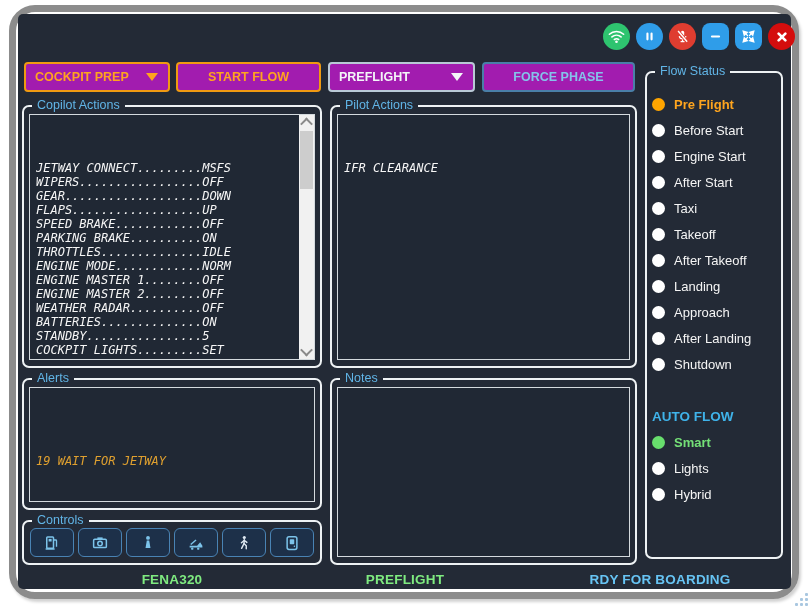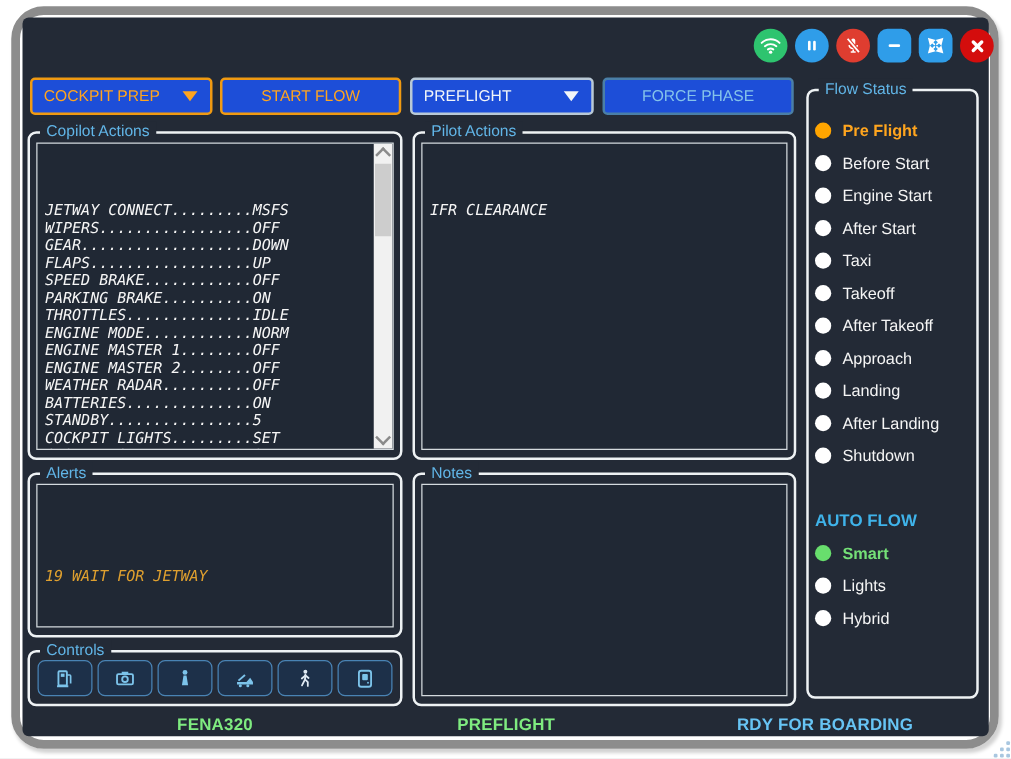--- a/index.html
+++ b/index.html
@@ -17,21 +17,21 @@
   .tb-btn{width:27px;height:27px;display:flex;align-items:center;justify-content:center;border:none;padding:0;cursor:pointer;}
   .tb-circle{border-radius:50%;}
   .tb-square{border-radius:8px;}
   .tb-green{background:#2ec46f;}
   .tb-blue{background:#2f9de9;}
   .tb-red{background:#df3d30;}
   .tb-darkred{background:#d40d0d;}
 
   
   .toolbar-item{position:absolute;top:62px;height:30px;box-sizing:border-box;display:flex;align-items:center;
-                font-weight:normal;font-size:12.5px;border-radius:4px;background:#1d4ed8;cursor:pointer;}
+                font-weight:bold;font-size:12.5px;border-radius:4px;background:#a21caf;cursor:pointer;}
   .select{justify-content:space-between;padding:0 10px 0 9px;}
   .btn{justify-content:center;}
   .orange-ctl{border:2px solid #f09a12;color:#ffa41f;}
   .lblue-select{border:2px solid #b9c9d6;color:#f3f6f8;}
   .lblue-btn{border:2px solid #4a7fa8;color:#85c3ea;}
   .dd-arrow{width:0;height:0;border-left:6px solid transparent;border-right:6px solid transparent;border-top:8px solid;}
   .dd-arrow.orange{border-top-color:#ffa41f;}
   .dd-arrow.white{border-top-color:#f3f6f8;}
 
   
@@ -284,26 +284,26 @@
         </div>
 
         <div class="phase-item" data-state="pending">
           <span class="dot"></span>
           <span>After Takeoff</span>
         </div>
 
 
         <div class="phase-item" data-state="pending">
           <span class="dot"></span>
+          <span>Landing</span>
+        </div>
+
+        <div class="phase-item" data-state="pending">
+          <span class="dot"></span>
           <span>Approach</span>
-        </div>
-
-        <div class="phase-item" data-state="pending">
-          <span class="dot"></span>
-          <span>Landing</span>
         </div>
 
         <div class="phase-item" data-state="pending">
           <span class="dot"></span>
           <span>After Landing</span>
         </div>
 
         <div class="phase-item" data-state="pending">
           <span class="dot"></span>
           <span>Shutdown</span>

